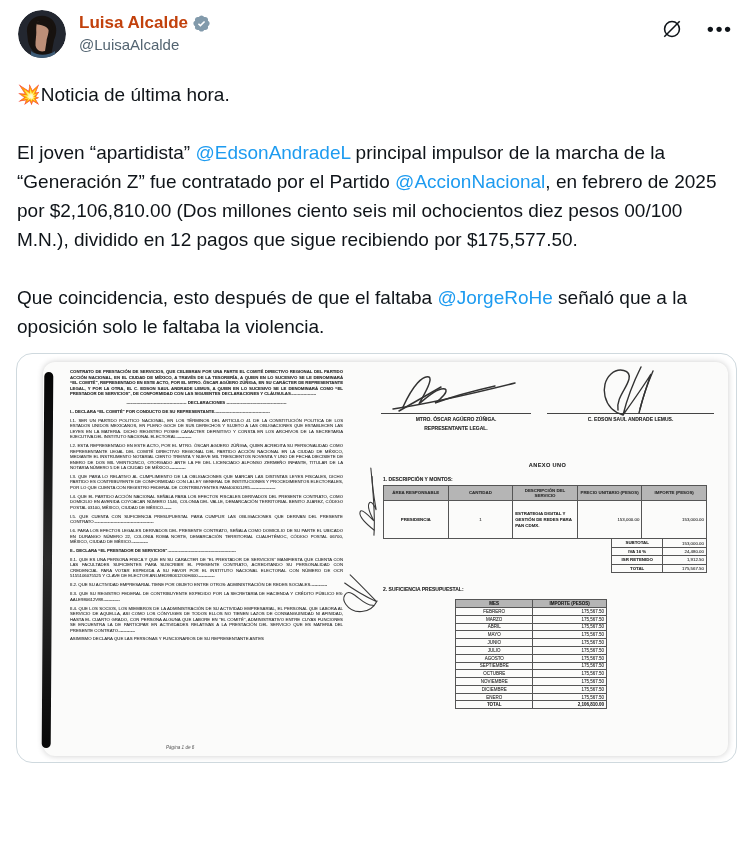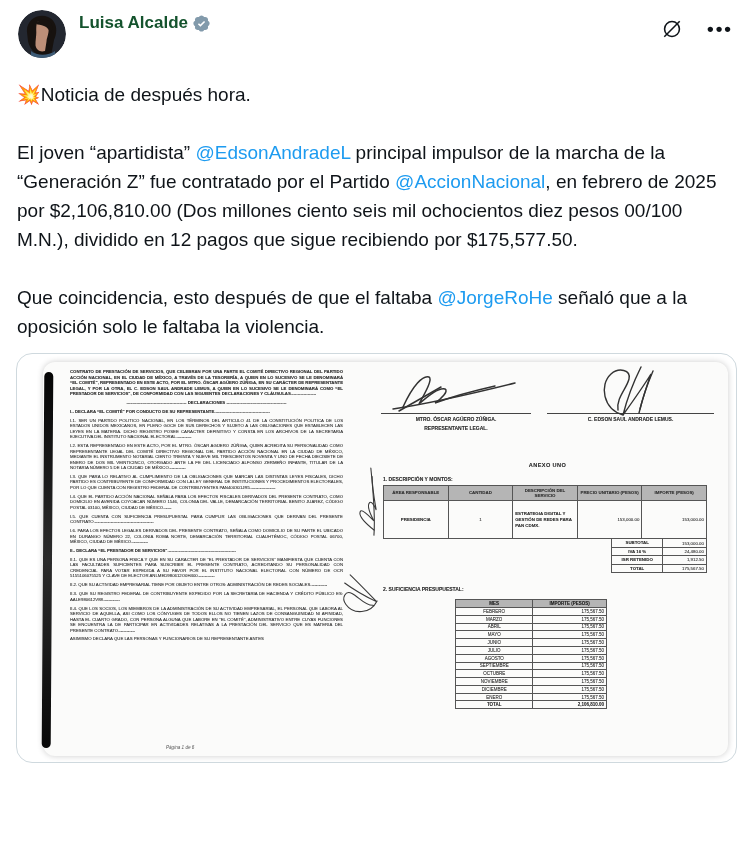--- a/index.html
+++ b/index.html
@@ -6,21 +6,21 @@
   html,body { background:#fff; }
   .post {
     width: 753px; height: 855px; background:#fff; position: relative;
     font-family: "Liberation Sans", sans-serif; color:#0f1419; overflow: hidden;
   }
   
   .hdr { display:flex; align-items:flex-start; padding:10px 16px 0 18px; }
   .avatar { width:48px; height:48px; border-radius:50%; overflow:hidden; flex:0 0 48px; cursor:pointer; }
   .idblock { margin-left:13px; padding-top:2px; }
   .namerow { display:flex; align-items:center; gap:4px; }
-  .dispname { font-size:17px; font-weight:bold; color:#14532d; line-height:22px; }
+  .dispname { font-size:17px; font-weight:bold; color:#c2410c; line-height:22px; }
   .badge { width:19px; height:19px; display:inline-block; }
   .handle { font-size:15px; color:#536471; line-height:20px; margin-top:1px; }
   .hdr-actions { margin-left:auto; display:flex; align-items:center; gap:26px; padding:8px 6px 0 0; }
   .icon-btn { width:22px; height:22px; display:inline-flex; align-items:center; justify-content:center; cursor:pointer; }
   .dots { font-size:19px; letter-spacing:2px; color:#0f1419; font-weight:bold; line-height:10px; }
   
   .tweet-text { padding:22px 17px 0 17px; font-size:19px; line-height:29px; color:#0f1419; }
   .tp { margin:0 0 29px; }
   .tp:last-child { margin-bottom:0; }
   .tlink { color:#1d9bf0; cursor:pointer; }
@@ -100,34 +100,35 @@
     <div class="idblock">
       <div class="namerow">
         <span class="dispname">Luisa Alcalde</span>
         <span class="badge">
           <svg viewBox="0 0 24 24" width="19" height="19">
             <path fill="#829aab" d="M22.25 12c0-1.43-.88-2.67-2.19-3.34.46-1.39.2-2.9-.81-3.91s-2.52-1.27-3.91-.81c-.66-1.31-1.91-2.19-3.34-2.19s-2.67.88-3.33 2.19c-1.4-.46-2.91-.2-3.92.81s-1.26 2.52-.8 3.91c-1.31.67-2.2 1.91-2.2 3.34s.89 2.67 2.2 3.34c-.46 1.39-.21 2.9.8 3.91s2.52 1.26 3.91.81c.67 1.31 1.91 2.19 3.34 2.19s2.68-.88 3.34-2.19c1.39.45 2.9.2 3.91-.81s1.27-2.52.81-3.91c1.31-.67 2.19-1.91 2.19-3.34z"></path>
             <path fill="#fff" d="M10.6 16.2l-3.2-3.2 1.4-1.4 1.8 1.8 4.6-4.6 1.4 1.4z"></path>
           </svg>
         </span>
       </div>
+      <div class="handle">@LuisaAlcalde</div>
     </div>
     <div class="hdr-actions">
       <span class="icon-btn">
         <svg viewBox="0 0 24 24" width="22" height="22" fill="none" stroke="#0f1419" stroke-width="1.7">
           <circle cx="12" cy="12" r="8.1"></circle>
           <line x1="3.6" y1="20.4" x2="20.4" y2="3.6"></line>
         </svg>
       </span>
       <span class="icon-btn dots">•••</span>
     </div>
   </div>
 
   <div class="tweet-text">
-    <p class="tp"><span class="emoji-collision">💥</span><span>Noticia de después hora.</span></p>
+    <p class="tp"><span class="emoji-collision">💥</span><span>Noticia de última hora.</span></p>
     <p class="tp"><span>El joven “apartidista” </span><span class="tlink">@EdsonAndradeL</span><span> principal impulsor de la marcha de la “Generación Z” fue contratado por el Partido </span><span class="tlink">@AccionNacional</span><span>, en febrero de 2025 por $2,106,810.00 (Dos millones ciento seis mil ochocientos diez pesos 00/100  M.N.), dividido en 12 pagos que sigue recibiendo por $175,577.50.</span></p>
     <p class="tp"><span>Que coincidencia, esto después de que el faltaba </span><span class="tlink">@JorgeRoHe</span><span> señaló que a la oposición solo le faltaba la violencia.</span></p>
   </div>
 
   <div class="attachment">
     <div class="paper">
       <div class="spine"></div>
 
       <div class="page-left">
         <p class="doc doc-title">CONTRATO DE PRESTACIÓN DE SERVICIOS, QUE CELEBRAN POR UNA PARTE EL COMITÉ DIRECTIVO REGIONAL DEL PARTIDO ACCIÓN NACIONAL, EN EL CIUDAD DE MÉXICO, A TRAVÉS DE LA TESORERÍA, A QUIEN EN LO SUCESIVO SE LE DENOMINARÁ “EL COMITÉ”, REPRESENTADO EN ESTE ACTO, POR EL MTRO. ÓSCAR AGÜERO ZÚÑIGA, EN SU CARÁCTER DE REPRESENTANTE LEGAL, Y POR LA OTRA, EL C. EDSON SAUL ANDRADE LEMUS, A QUIEN EN LO SUCESIVO SE LE DENOMINARÁ COMO “EL PRESTADOR DE SERVICIOS”, DE CONFORMIDAD CON LAS SIGUIENTES DECLARACIONES Y CLÁUSULAS.-----------------</p>

